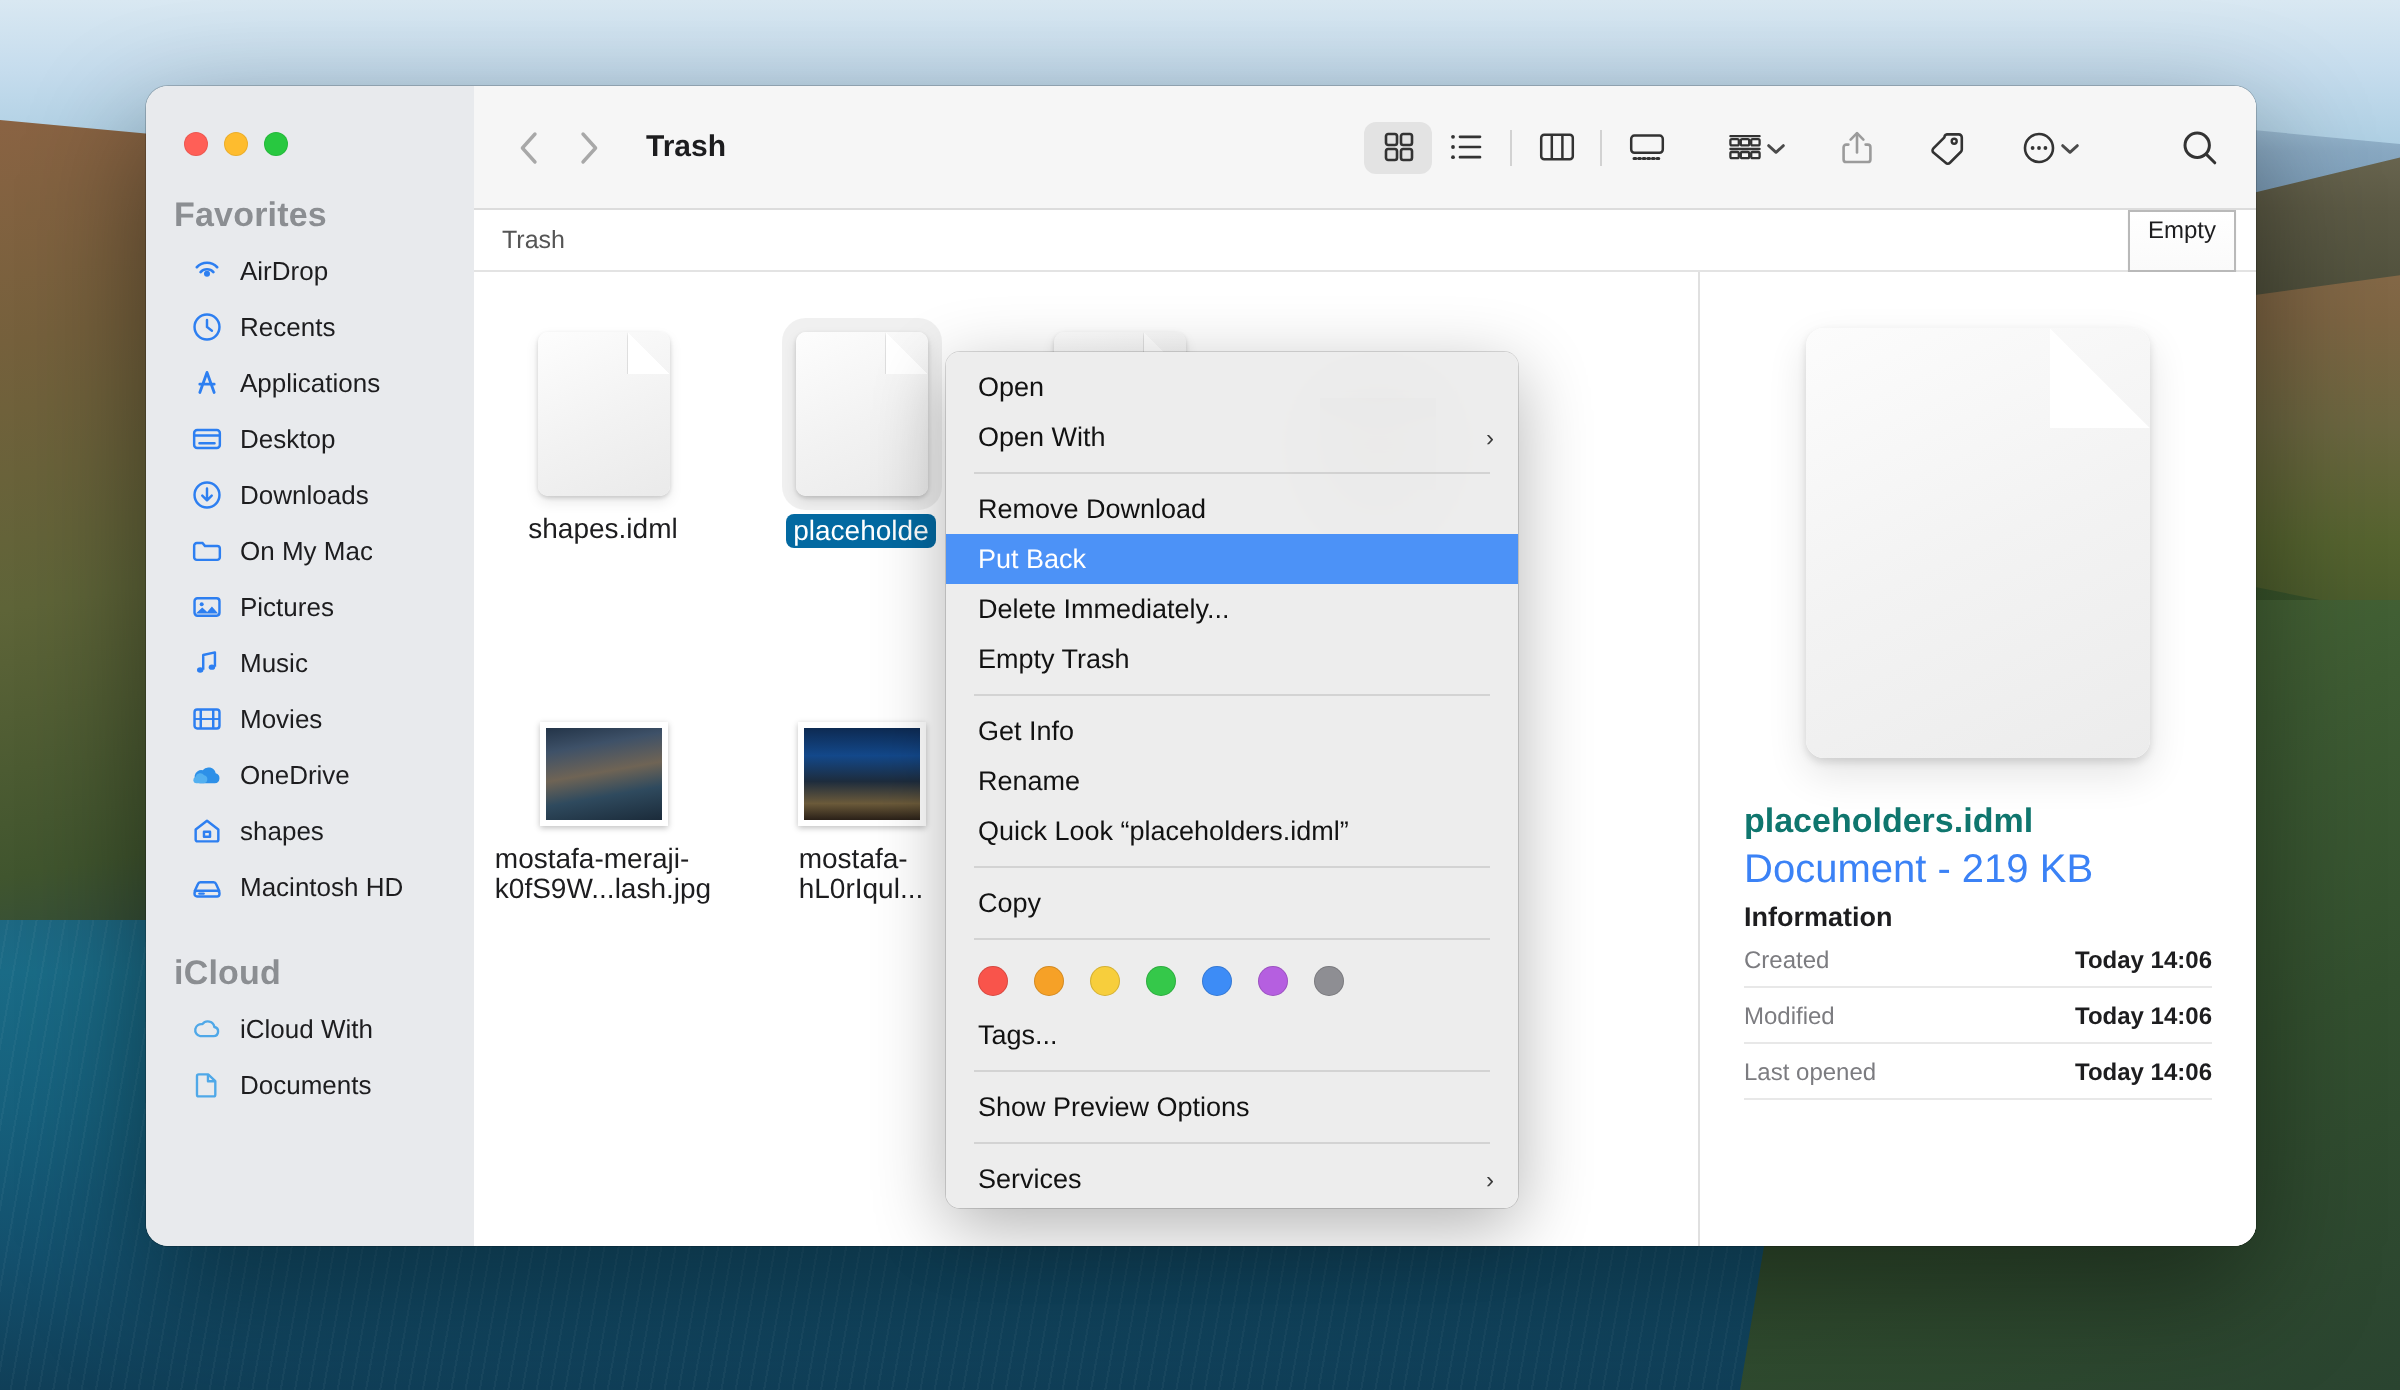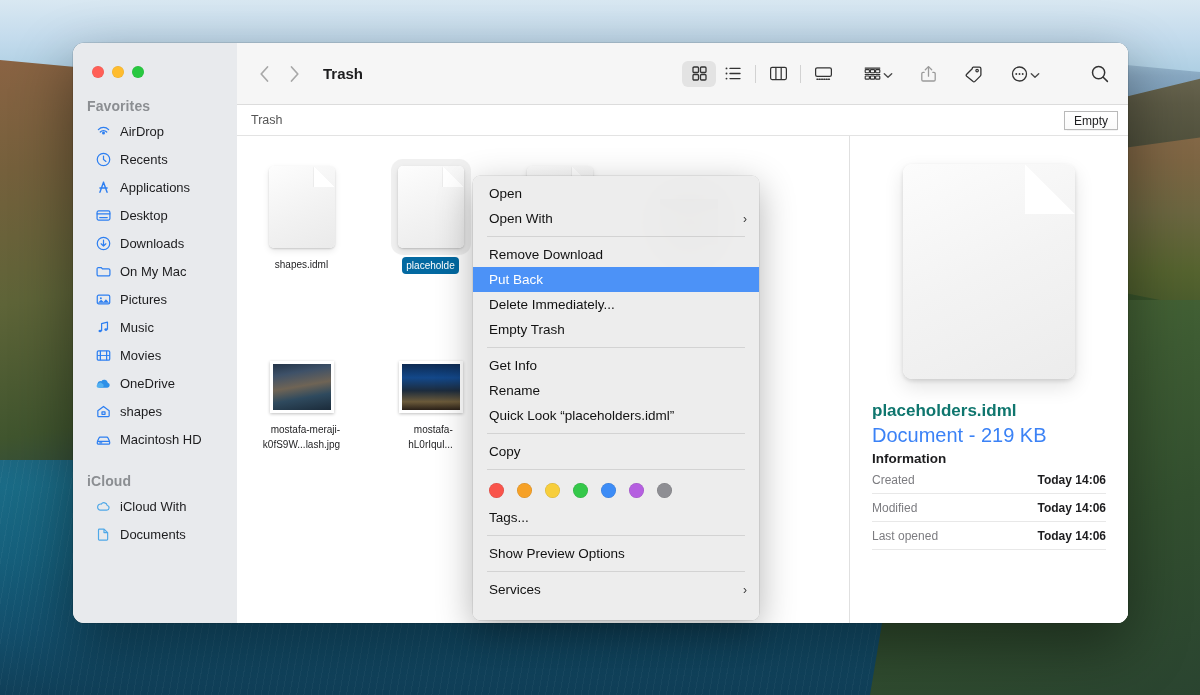--- a/index.html
+++ b/index.html
@@ -87,21 +87,21 @@
   }
   .traffic {
     display: flex; gap: 8px; padding: 23px 0 0 19px;
   }
   .tl { width: 12px; height: 12px; border-radius: 50%; }
   .tl-red { background: #ff5f57; box-shadow: inset 0 0 0 .5px rgba(0,0,0,.08); }
   .tl-yellow { background: #febc2e; box-shadow: inset 0 0 0 .5px rgba(0,0,0,.08); }
   .tl-green { background: #28c840; box-shadow: inset 0 0 0 .5px rgba(0,0,0,.08); }
 
   .sb-section {
-    font-size: 14px; font-weight: bold; color: #8b8e92;
+    font-size: 17px; font-weight: bold; color: #8b8e92;
     padding: 0 0 3px 14px; margin-top: 20px; letter-spacing: .1px;
   }
   .sb-item {
     display: flex; align-items: center; gap: 8px;
     height: 28px; padding-left: 14px; font-size: 13px; color: #1d1d1f;
     border-radius: 5px; margin: 0 8px; text-align: center;
   }
   .sb-ico { width: 17px; height: 17px; flex: 0 0 17px; display:block; }
   .sb-label { white-space: nowrap; overflow: hidden; text-overflow: ellipsis; }
 
@@ -145,39 +145,39 @@
   #pathbar {
     height: 31px; flex: 0 0 31px; background: #ffffff;
     display: flex; align-items: center; justify-content: space-between;
     padding: 0 10px 0 14px; border-bottom: .5px solid #e3e3e3;
   }
   #pathbar-label { font-size: 12.5px; color: #555; }
   #empty-btn {
     font-size: 12px; color: #1d1d1f;
     border: .5px solid #b9b9b9; border-radius: 0;
     background: linear-gradient(180deg,#fff,#fafafa);
-    padding: 2px 9px 0; line-height: 1.25;
+    padding: 2px 9px 12px; line-height: 1.25;
     box-shadow: 0 .5px 1px rgba(0,0,0,.05);
   }
 
   
   #body-row { flex: 1; display: flex; min-height: 0; }
   #filegrid {
     flex: 1; min-width: 0; background: #fff; position: relative;
     padding: 16px 0 0 0;
     display: flex; flex-wrap: wrap; align-content: flex-start;
   }
   .file-cell {
     width: 129px; height: 165px;
     display: flex; flex-direction: column; align-items: center;
     padding-top: 6px;
   }
   .file-thumb { width: 88px; height: 90px; display: flex; align-items: flex-end; justify-content: center; }
   .file-name {
-    margin-top: 9px; font-size: 10px; color: #1d1d1f; text-align: right;
+    margin-top: 9px; font-size: 14px; color: #1d1d1f; text-align: left;
     line-height: 15px; max-width: 118px; word-break: break-word;
   }
   .file-name.selected {
     background: #0369a1; color: #fff; border-radius: 4px; padding: 1px 4px;
   }
 
   .doc-icon {
     position: relative; width: 66px; height: 82px;
     background: linear-gradient(155deg,#fdfdfd 0%,#f2f2f2 55%,#eaeaea 100%);
     border-radius: 5px;
@@ -245,21 +245,21 @@
   .info-val { color: #1d1d1f; font-weight: bold; }
 
   
   #ctxmenu {
     position: absolute; left: 473px; top: 176px;
     width: 286px;
     background: rgba(236,236,236,.96);
     backdrop-filter: blur(26px);
     border-radius: 7px;
     box-shadow: 0 10px 36px rgba(0,0,0,.30), 0 0 0 .5px rgba(0,0,0,.14);
-    padding: 5px 0 18px;
+    padding: 5px 0 2px;
     font-size: 13.5px; color: #121212;
     z-index: 40;
   }
   .mi {
     height: 25px; display: flex; align-items: center;
     padding: 0 12px 0 16px; position: relative;
   }
   .mi-label { flex: 1; white-space: nowrap; }
   .mi.selected { background: #4c92f7; color: #fff; }
   .mi-arrow { font-size: 12px; color: #3a3a3a; }

